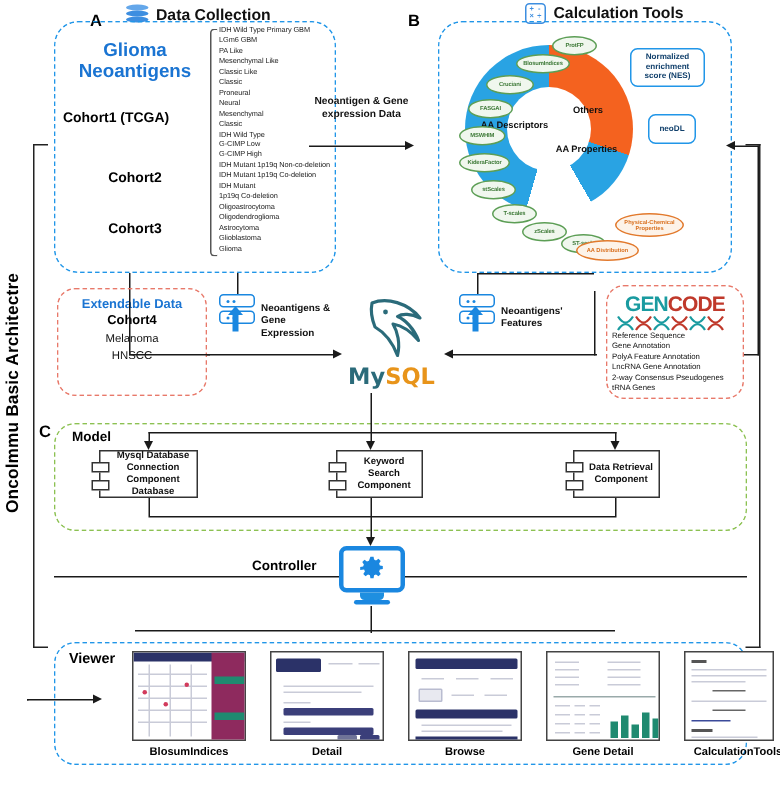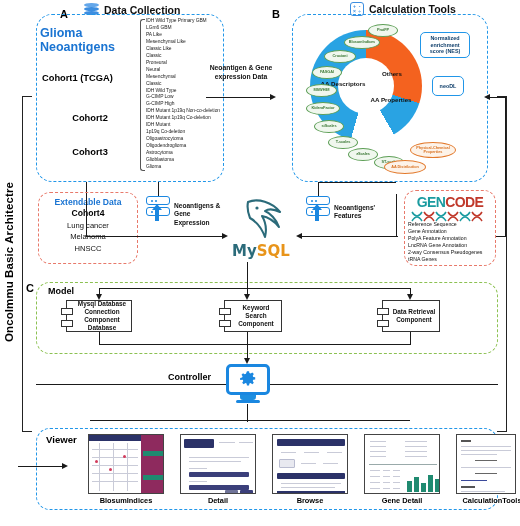--- a/index.html
+++ b/index.html
@@ -54,21 +54,21 @@
 
   
   .dashed{ border:1.6px dashed #2196e8; border-radius:16px; }
   .dashed-red{ border:1.4px dashed #e8796a; border-radius:12px; }
   .dashed-green{ border:1.5px dashed #8cc152; border-radius:14px; }
   .dashed-blue2{ border:1.5px dashed #2196e8; border-radius:14px; }
 
   
   #boxA{ left:36px; top:14px; width:188px; height:168px; }
   #glioma-title{
-    left:40px; top:26px; width:100px; text-align:left;
+    left:40px; top:26px; width:100px; text-align:center;
     font-size:12.5px; font-weight:bold; color:#1a74d2; line-height:14px;
   }
   .cohort-lbl{ font-size:9.3px; font-weight:bold; color:#000; white-space:nowrap;}
   #coh1{ left:42px; top:73px; width:96px; text-align:left;}
   #coh2{ left:42px; top:113px; width:96px; text-align:center;}
   #coh3{ left:42px; top:147px; width:96px; text-align:center;}
 
   #alist{ left:146px; top:18px; width:78px; }
   #alist .itm{ font-size:4.9px; color:#222; line-height:6.95px; white-space:nowrap; letter-spacing:-0.05px;}
   #abrace{
@@ -297,21 +297,20 @@
   <div class="abs mid-lbl" style="left:206px; top:64px; width:70px;">Neoantigen &amp; Gene expression Data</div>
   <div class="abs ln" style="left:206px; top:97px; width:66px; height:1.4px;"></div>
   <div class="abs ah-r" style="left:270px; top:94px;"></div>
 
   <div class="abs ln" style="left:86px; top:182px; width:1.4px; height:12px;"></div>
 
   <div class="abs dashed-red" id="boxExt"></div>
   <div class="abs" id="ext-title">Extendable Data</div>
   <div class="abs" id="ext-c4">Cohort4</div>
   <div class="abs" id="ext-list">
-      <div>Lung cancer</div>
       <div>Melanoma</div>
       <div>HNSCC</div>
     </div>
 
   <div class="srvicon abs" style="left:146px; top:196px;">
     <div class="bar b1">
         <span class="dot" style="left:4px;top:3px;"></span>
         <span class="dot" style="left:8px;top:3px;"></span>
       </div>
     <div class="bar b2">

